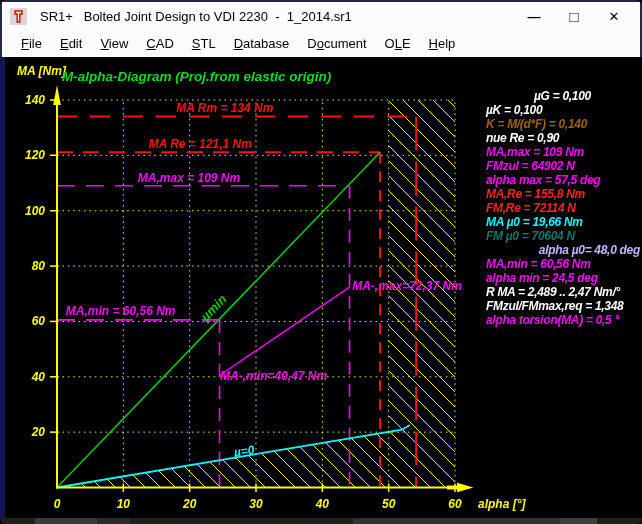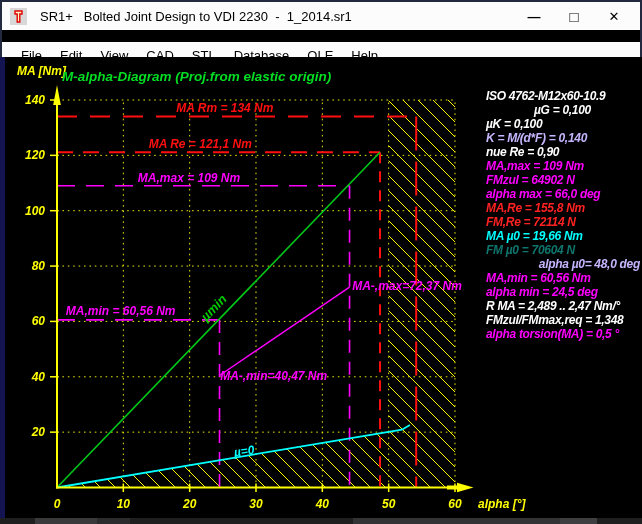--- a/index.html
+++ b/index.html
@@ -1,32 +1,32 @@
 <!DOCTYPE html>
 <html><head>
 <meta charset="utf-8">
 <style>
   html,body{margin:0;padding:0;background:#000;}
   .window{position:relative;width:642px;height:524px;background:#000;overflow:hidden;
-          font-family:"Liberation Sans",sans-serif;}
+          font-family:"Liberation Sans",sans-serif;border-radius:6px;}
   .edge-top{position:absolute;top:0;left:0;right:0;height:2px;background:#232a40;z-index:9;}
   .edge-side-l{position:absolute;top:0;left:0;width:2px;height:57px;background:#232a40;z-index:9;}
   .edge-side-r{position:absolute;top:0;right:0;width:2px;height:57px;background:#232a40;z-index:9;}
   .titlebar{position:absolute;top:2px;left:2px;right:2px;height:28px;background:#fcfcfc;
             display:flex;align-items:center;}
   .app-icon{width:17px;height:17px;margin-left:8px;background:#d8d8d8;display:flex;
             align-items:center;justify-content:center;flex:0 0 auto;}
   .title-text{margin-left:13px;font-size:13px;color:#000;white-space:pre;}
   .win-controls{margin-left:auto;display:flex;align-items:center;margin-right:6px;}
   .win-btn{width:40px;height:24px;display:flex;align-items:center;justify-content:center;
            color:#000;cursor:default;}
   .win-btn.min{font-size:13px;font-weight:bold;}
   .win-btn.max{font-size:15px;}
   .win-btn.close{font-size:13px;}
-  .menubar{position:absolute;top:42px;left:2px;right:2px;height:27px;background:#fcfcfc;
+  .menubar{position:absolute;top:30px;left:2px;right:2px;height:27px;background:#fcfcfc;
            display:flex;align-items:center;padding-left:10px;}
   .menu-item{font-size:13px;color:#000;padding:4px 9px;cursor:default;}
   .menu-item u{text-decoration:underline;}
   .chart-area{position:absolute;top:57px;left:0;right:0;bottom:0;background:#000;}
   .left-strip{position:absolute;left:0;top:0;bottom:6px;width:5px;background:#141452;}
   .chart-svg{position:absolute;left:0;top:0;}
   .legend{position:absolute;left:486px;top:32px;width:154px;font-size:12px;font-weight:bold;
           font-style:italic;line-height:14px;letter-spacing:-0.3px;white-space:nowrap;}
   .bottom-edge{position:absolute;left:0;right:0;bottom:0;height:6px;background:#1f1f1f;}
   .bottom-edge div{position:absolute;top:0;bottom:0;}
@@ -57,20 +57,21 @@
     </div>
   </div>
 
   <div class="menubar" id="menubar">
       <span class="menu-item"><u>F</u>ile</span>
       <span class="menu-item"><u>E</u>dit</span>
       <span class="menu-item"><u>V</u>iew</span>
       <span class="menu-item"><u>C</u>AD</span>
       <span class="menu-item"><u>S</u>TL</span>
       <span class="menu-item"><u>D</u>atabase</span>
+      <span class="menu-item">D<u>o</u>cument</span>
       <span class="menu-item">O<u>L</u>E</span>
       <span class="menu-item"><u>H</u>elp</span>
     </div>
 
   <div class="chart-area">
     <div class="left-strip"></div>
     <div class="chart-svg" id="chart-svg"><svg width="642" height="467" viewBox="0 0 642 467">
           <defs>
             <pattern id="hatch" patternUnits="userSpaceOnUse" width="15" height="15">
               <line x1="0" y1="0" x2="15" y2="15" stroke="#ffff00" stroke-width="1"></line>
@@ -140,28 +141,27 @@
           <text x="45" y="157.70999999999998" fill="#ffff00" text-anchor="end" font-size="12" font-weight="bold" font-style="italic">100</text>
           <line x1="50" y1="98.35199999999998" x2="58.5" y2="98.35199999999998" stroke="#ffff00" stroke-width="1.5"></line>
           <text x="45" y="102.35199999999998" fill="#ffff00" text-anchor="end" font-size="12" font-weight="bold" font-style="italic">120</text>
           <line x1="50" y1="42.99399999999997" x2="58.5" y2="42.99399999999997" stroke="#ffff00" stroke-width="1.5"></line>
           <text x="45" y="46.99399999999997" fill="#ffff00" text-anchor="end" font-size="12" font-weight="bold" font-style="italic">140</text>
           <text x="17" y="18" fill="#ffff00" font-size="12" font-weight="bold" font-style="italic">MA [Nm]</text>
           <text x="478" y="451" fill="#ffff00" font-size="12" font-weight="bold" font-style="italic">alpha [°]</text>
           <text x="62" y="24" fill="#00dd22" font-size="13.5" font-weight="bold" font-style="italic">M-alpha-Diagram (Proj.from elastic origin)</text>
         </svg></div>
     <div class="legend" id="legend">
-        <div style="color: rgb(255, 255, 255);">ISO 4762-M12x60-10.9</div>
         <div style="color: rgb(255, 255, 255); margin-left: 48px;">µG = 0,100</div>
         <div style="color: rgb(255, 255, 255);">µK = 0,100</div>
-        <div style="color: #c4b5fd;">K = M/(d*F) = 0,140</div>
+        <div style="color: #a16207;">K = M/(d*F) = 0,140</div>
         <div style="color: rgb(255, 255, 255);">nue Re = 0,90</div>
         <div style="color: rgb(255, 0, 255);">MA,max = 109 Nm</div>
         <div style="color: rgb(255, 0, 255);">FMzul = 64902 N</div>
-        <div style="color: rgb(255, 0, 255);">alpha max = 66,0 deg</div>
+        <div style="color: rgb(255, 0, 255);">alpha max = 57,5 deg</div>
         <div style="color: rgb(255, 34, 34);">MA,Re = 155,8 Nm</div>
         <div style="color: rgb(255, 34, 34);">FM,Re = 72114 N</div>
         <div style="color: rgb(0, 255, 255);">MA µ0 = 19,66 Nm</div>
         <div style="color: #0f766e;">FM µ0 = 70604 N</div>
         <div style="color: #c4b5fd; text-align: right;">alpha µ0= 48,0 deg</div>
         <div style="color: rgb(255, 0, 255);">MA,min = 60,56 Nm</div>
         <div style="color: rgb(255, 0, 255); font-style: italic;">alpha min = 24,5 deg</div>
         <div style="color: rgb(255, 255, 255);">R MA = 2,489 .. 2,47 Nm/°</div>
         <div style="color: rgb(255, 255, 255);">FMzul/FMmax,req = 1,348</div>
         <div style="color: rgb(255, 0, 255);">alpha torsion(MA) = 0,5 °</div>

